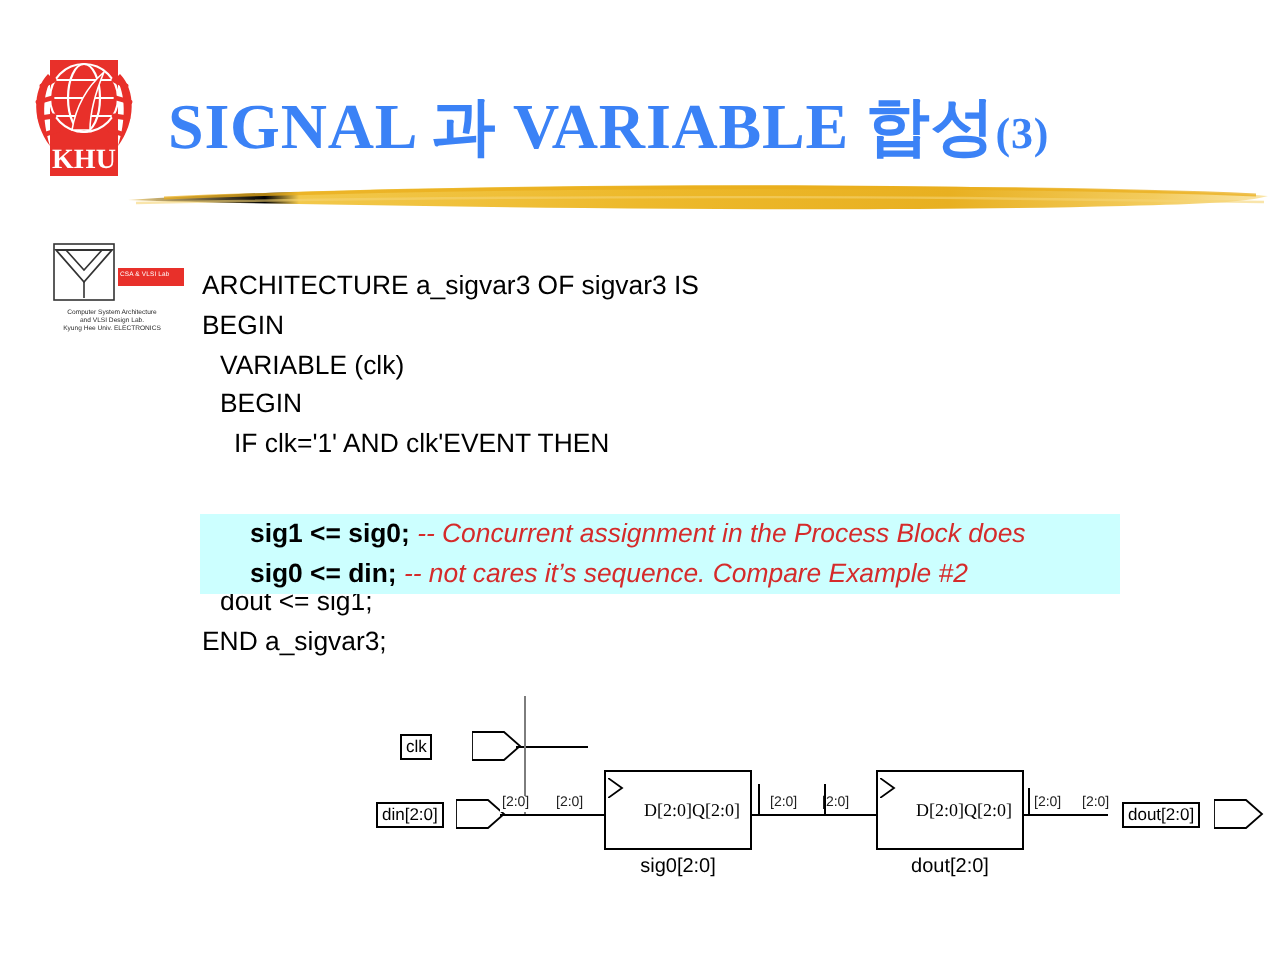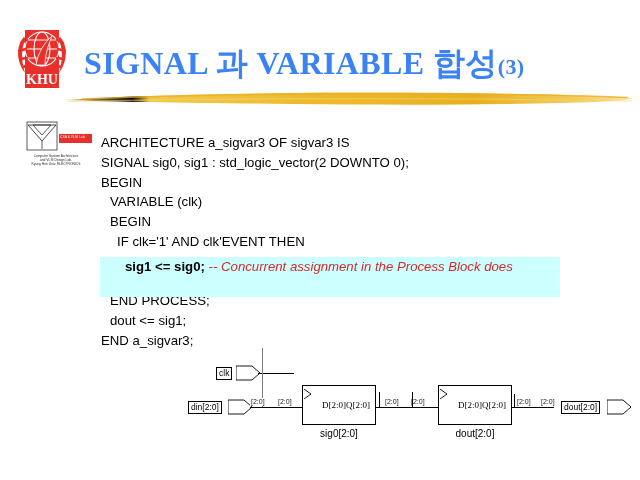--- a/index.html
+++ b/index.html
@@ -274,42 +274,45 @@
     <div class="lab-badge">
       <div class="lab-badge-text">CSA &amp; VLSI Lab</div>
     </div>
     <div class="lab-caption">Computer System Architecture</div>
     <div class="lab-caption" style="top:37px;">and VLSI Design Lab.</div>
     <div class="lab-caption" style="top:41px;">Kyung Hee Univ. ELECTRONICS</div>
   </div>
 
   <div class="code">
     <div class="line">ARCHITECTURE a_sigvar3 OF sigvar3 IS</div>
-    <div class="line">SIGNAL sig0, sig1 : std_logic_vector(2 DOWNTO 0);</div>
     <div class="line">BEGIN</div>
     <div class="line ind1">VARIABLE (clk)</div>
     <div class="line ind1">BEGIN</div>
     <div class="line ind2">IF clk='1' AND clk'EVENT THEN</div>
     <div class="line"></div>
     <div class="line"></div>
     <div class="line ind1">END PROCESS;</div>
     <div class="line ind1">dout &lt;= sig1;</div>
     <div class="line">END a_sigvar3;</div>
   </div>
 
   <div class="hl-block">
     <div class="hl-line a">
       <span class="hl-code">sig1 &lt;= sig0;</span>
       <span class="hl-comment">-- Concurrent assignment in the Process Block does</span>
     </div>
+    <div class="hl-line b">
+      <span class="hl-code">sig0 &lt;= din;</span>
+      <span class="hl-comment">-- not cares it’s sequence. Compare Example #2</span>
+    </div>
   </div>
 
   <div class="schematic">
 
-    <div class="pin-tag" style="left:200px; top:367px;margin-left:16px;">clk</div>
+    <div class="pin-tag" style="left:200px; top:367px;">clk</div>
     <svg style="position:absolute; left:236px; top:364px;" width="26" height="18">
       <path d="M0 2 L16 2 L24 9 L16 16 L0 16 Z" fill="#ffffff" stroke="#000" stroke-width="0.9"></path>
     </svg>
     <div class="wire-h" style="left:258px; top:373px; width:36px;"></div>
 
     <div class="wire-v" style="left:262px; top:348px; height:60px;"></div>
 
     <div class="pin-tag" style="left:188px; top:401px;">din[2:0]</div>
     <svg style="position:absolute; left:228px; top:398px;" width="26" height="18">
       <path d="M0 2 L16 2 L24 9 L16 16 L0 16 Z" fill="#ffffff" stroke="#000" stroke-width="0.9"></path>

